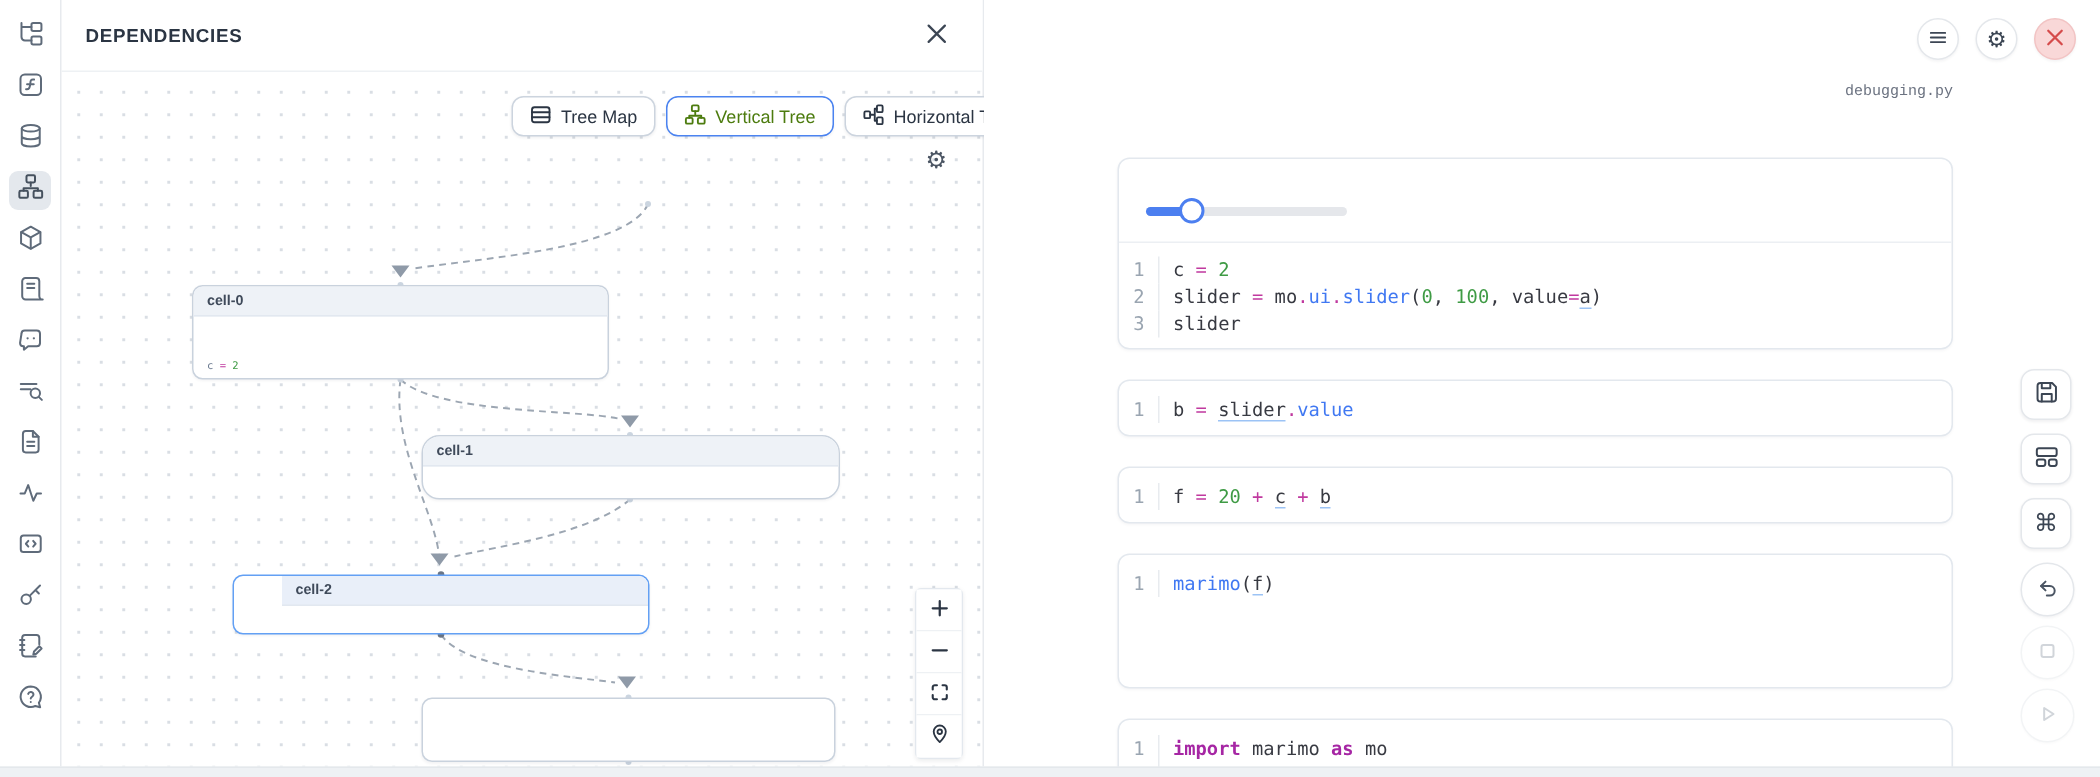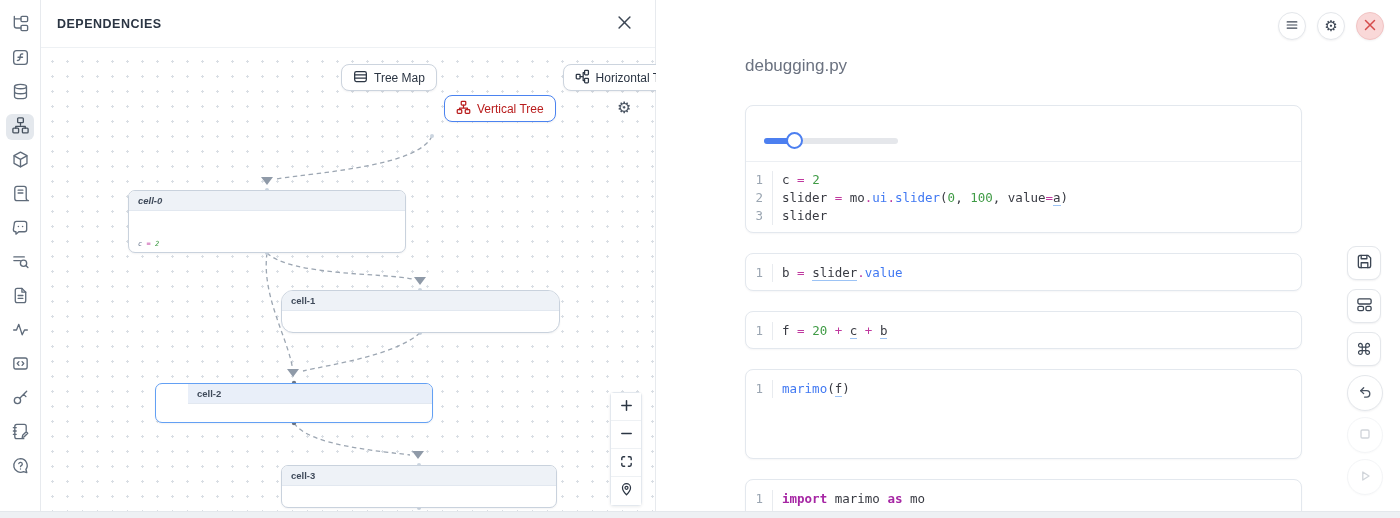--- a/index.html
+++ b/index.html
@@ -38,42 +38,42 @@
   .node-code.tall { padding:6px 9px; line-height:17px; }
   .node.selected { border:1.5px solid #63a0f4;padding-left:32px; }
   .node.selected .node-h { background:#e9eff9; }
 
   .graph-toolbar { position:absolute; top:16px; left:300px; display:flex; gap:7px; z-index:5; }
   .gt-btn { height:27px; display:flex; align-items:center; gap:6px; padding:0 11px;
     background:#fff; border:1px solid #ccd4de; border-radius:8px; font-size:12px; color:#2b3543;
     cursor:pointer; box-shadow:0 1px 2px rgba(16,24,40,.06); white-space:nowrap;
     font-family:"Liberation Sans", sans-serif; }
   .gt-btn svg { width:15px; height:15px; }
-  .gt-btn.active { border:1.5px solid #4b83f0; color:#b91c1c;margin-top:31px; }
+  .gt-btn.active { border:1.5px solid #4b83f0; color:#4d7c0f; }
   .canvas-gear { position:absolute; left:576px; top:52px; z-index:4; background:none; border:none;
     color:#4b5563; font-size:16px; cursor:pointer; line-height:1; }
 
   .flow-controls { position:absolute; left:569px; top:344px; width:32px; z-index:5;
     background:#fff; border:1px solid #e3e8ee; border-radius:4px;
     box-shadow:0 1px 3px rgba(16,24,40,.08); display:flex; flex-direction:column; }
   .fc-btn { height:28px; display:flex; align-items:center; justify-content:center; background:#fff;
     border:none; border-bottom:1px solid #eef1f4; color:#2b3543; cursor:pointer; }
   .fc-btn:last-child { border-bottom:none; }
   .fc-btn svg { width:15px; height:15px; }
 
   
   .notebook { position:absolute; left:657px; top:0; width:743px; height:518px; background:#fff; }
   .top-actions { position:absolute; top:12px; left:621px; display:flex; gap:11px; z-index:5; }
   .circ-sm { width:28px; height:28px; border-radius:50%; background:#fff; border:1px solid #e4e7eb;
     display:flex; align-items:center; justify-content:center; color:#3c4654; cursor:pointer;
     box-shadow:0 1px 2px rgba(16,24,40,.05); }
   .circ-sm.danger { background:#f9d8d8; border-color:#f2c4c4; color:#d54b4b; }
 
-  .nb-title { position:absolute; left:88px; top:56px; width:557px; text-align:left;
-    font-family:Liberation Sans, sans-serif; font-size:17px; color:#6b7280; }
+  .nb-title { position:absolute; left:88px; top:56px; width:557px; text-align:right;
+    font-family:Liberation Mono, monospace; font-size:10px; color:#6b7280; }
 
   .cells { position:absolute; left:88px; top:105px; width:557px; }
   .cell { background:#fff; border:1px solid #e3e8ee; border-radius:8px; margin-bottom:20px;
     box-shadow:0 1px 2px rgba(16,24,40,.04); overflow:hidden; }
   .cell-out-top { height:55px; padding:26px 0 0 18px; }
   .slider { position:relative; width:134px; height:17px; }
   .slider-track { position:absolute; top:5.5px; left:0; width:134px; height:6px; border-radius:3px;
     background:#e5e7eb; }
   .slider-fill { position:absolute; top:5.5px; left:0; width:30px; height:6px;
     border-radius:3px 0 0 3px; background:#4c7ff0; }
@@ -246,42 +246,41 @@
           <circle cx="379" cy="285" r="2"></circle>
             <circle cx="378" cy="417" r="2"></circle>
           <circle cx="378" cy="460" r="2"></circle>
         </g>
         <g fill="#6b7686" stroke="none">
           <circle cx="253" cy="335" r="2.2"></circle>
             <circle cx="253" cy="375" r="2.2"></circle>
         </g>
       </svg>
 
-      <div class="node" style="left:87px;top:142px;width:278px;height:63px;font-style:italic;">
+      <div class="node" style="left:87px;top:142px;width:278px;height:63px;">
         <div class="node-h">cell-0</div>
         <div class="node-code">
           <div><span class="tk-d">c </span><span class="tk-o">=</span><span class="tk-d"> </span><span class="tk-n">2</span></div>
           
           
         </div>
       </div>
       <div class="node" style="left:240px;top:242px;width:279px;height:43px;border-radius:12px;">
         <div class="node-h">cell-1</div>
         <div class="node-code">
           
         </div>
       </div>
       <div class="node selected" style="left:114px;top:335px;width:278px;height:40px;">
         <div class="node-h">cell-2</div>
         <div class="node-code">
           
         </div>
       </div>
       <div class="node" style="left:240px;top:417px;width:276px;height:43px;">
-        <div class="node-h">cell-3</div>
         <div class="node-code">
           
         </div>
       </div>
 
       <div class="graph-toolbar">
         <button class="gt-btn">
           <span><svg viewBox="0 0 18 18" fill="none" stroke="currentColor" stroke-width="1.5" stroke-linecap="round">
                 <rect x="2" y="3" width="14" height="12" rx="2"></rect>
                 <path d="M2 7h14M2 11h14"></path>

